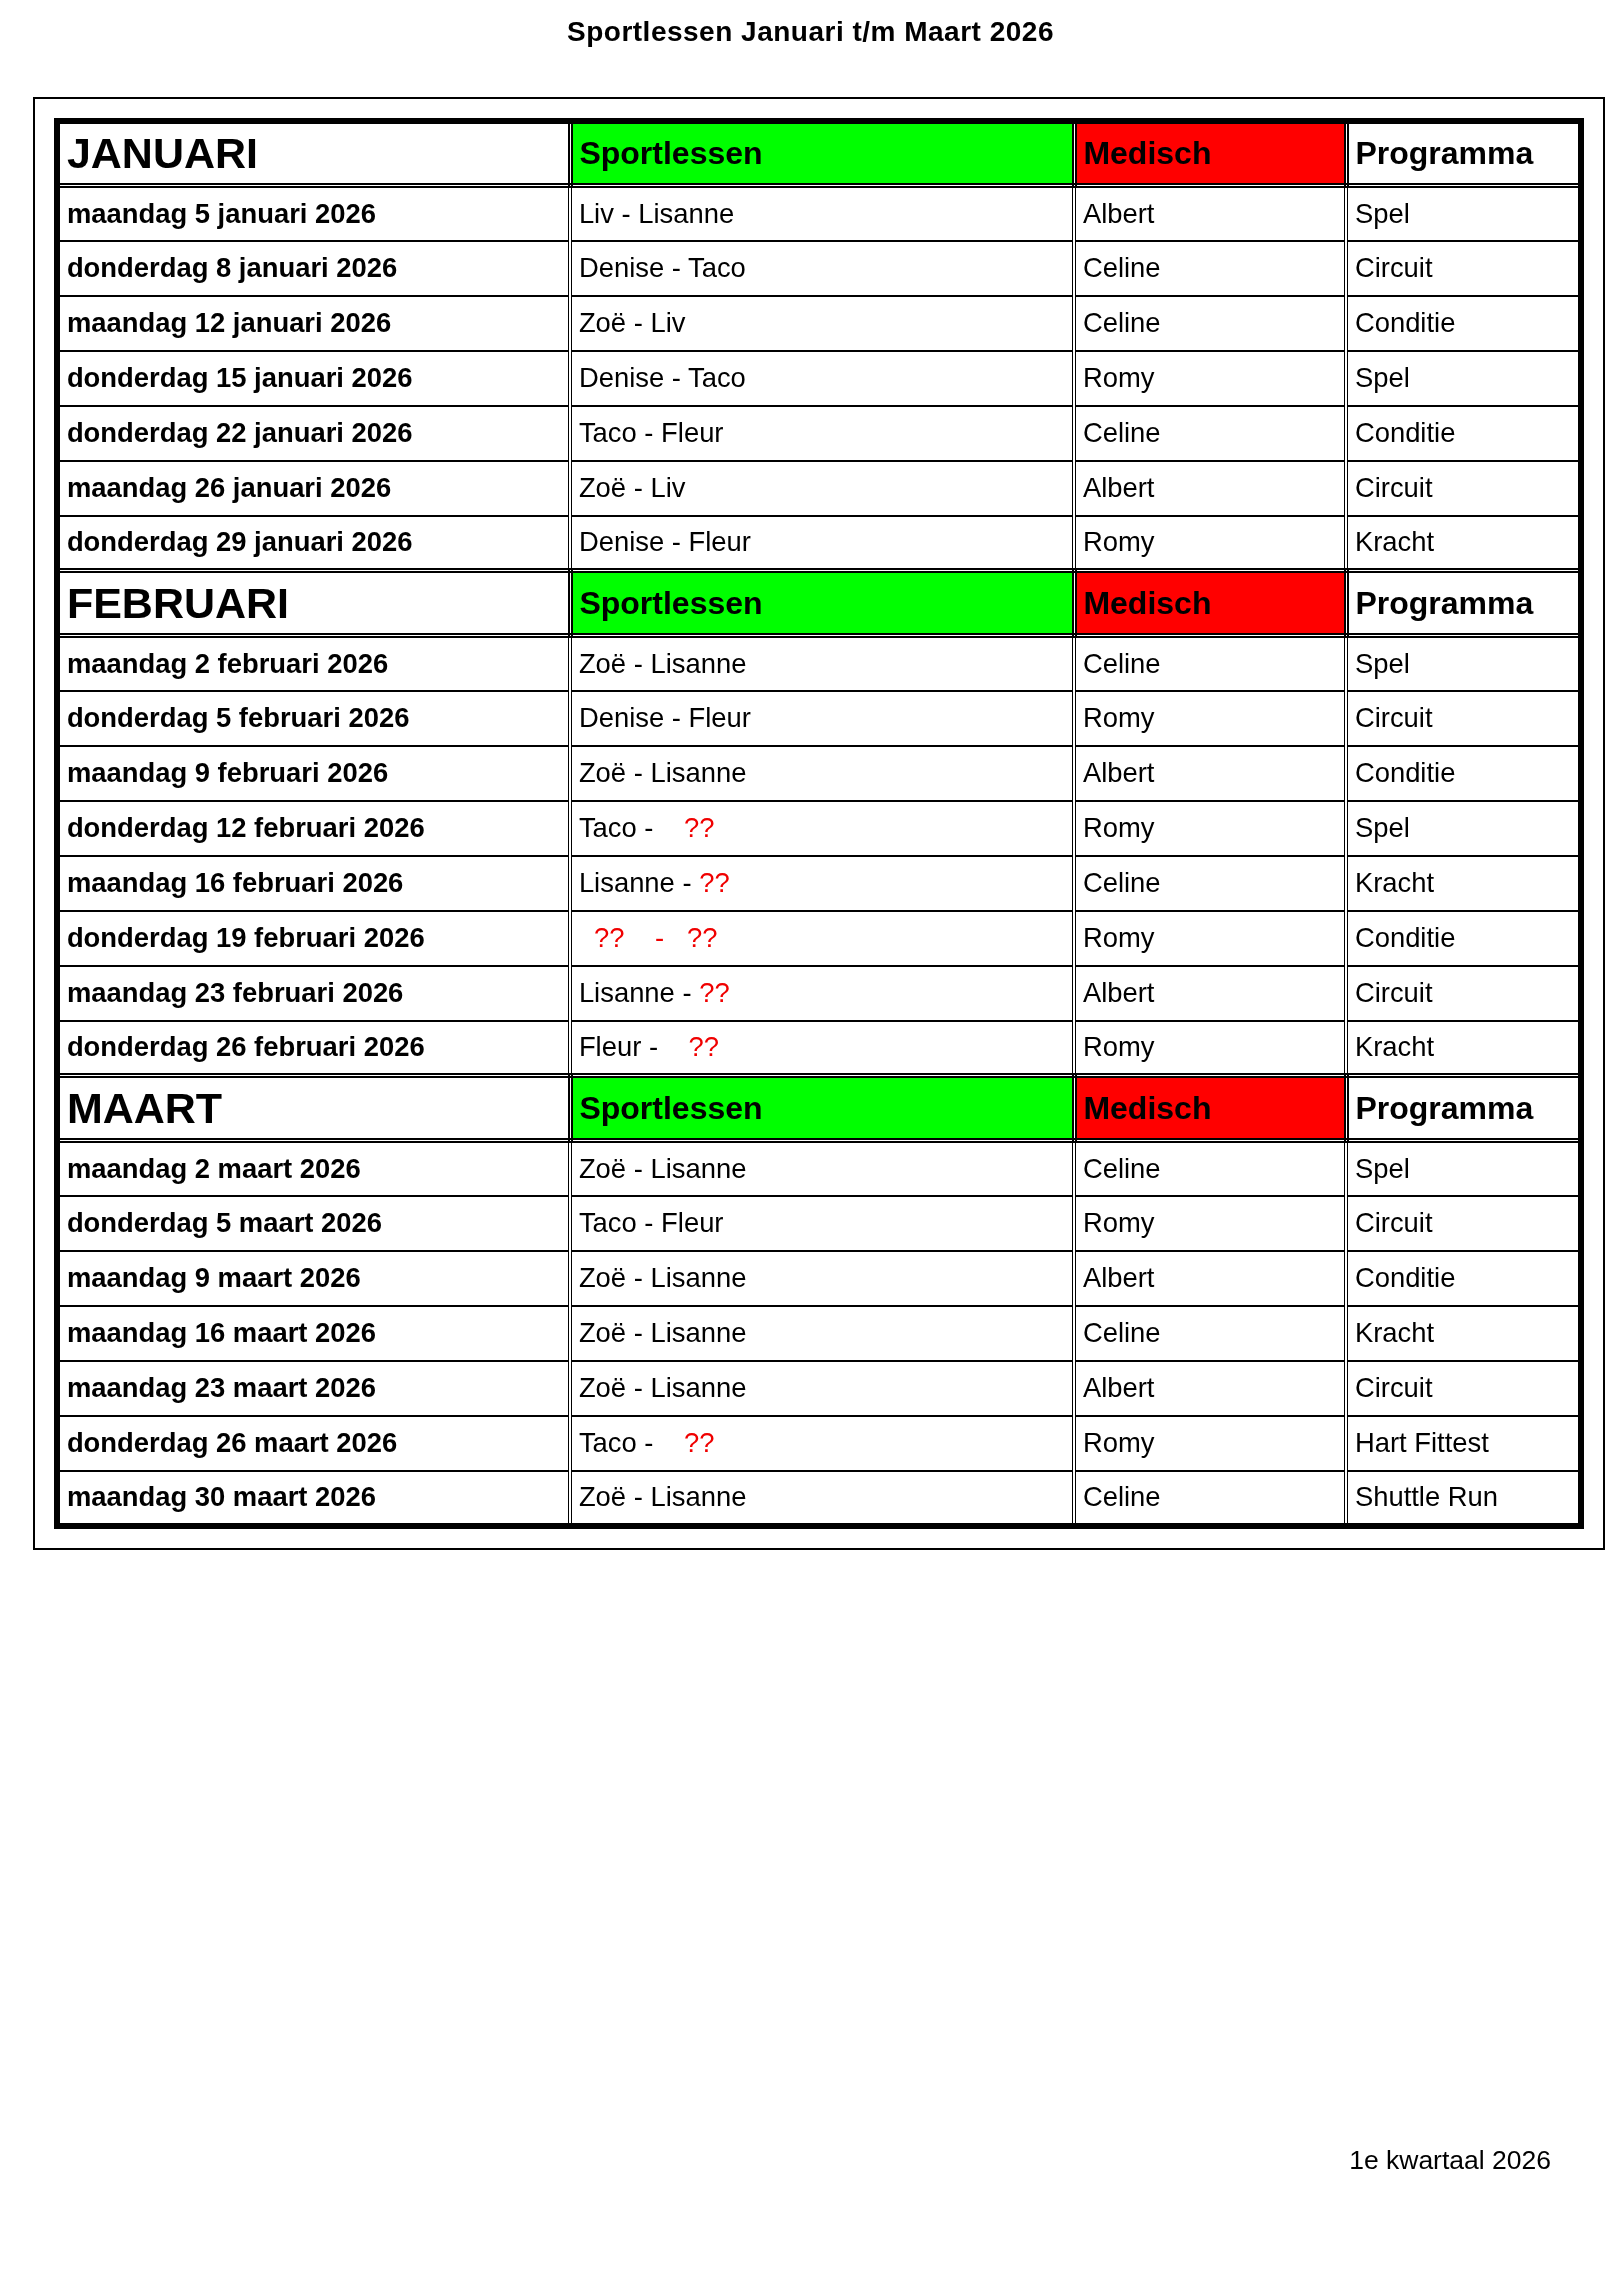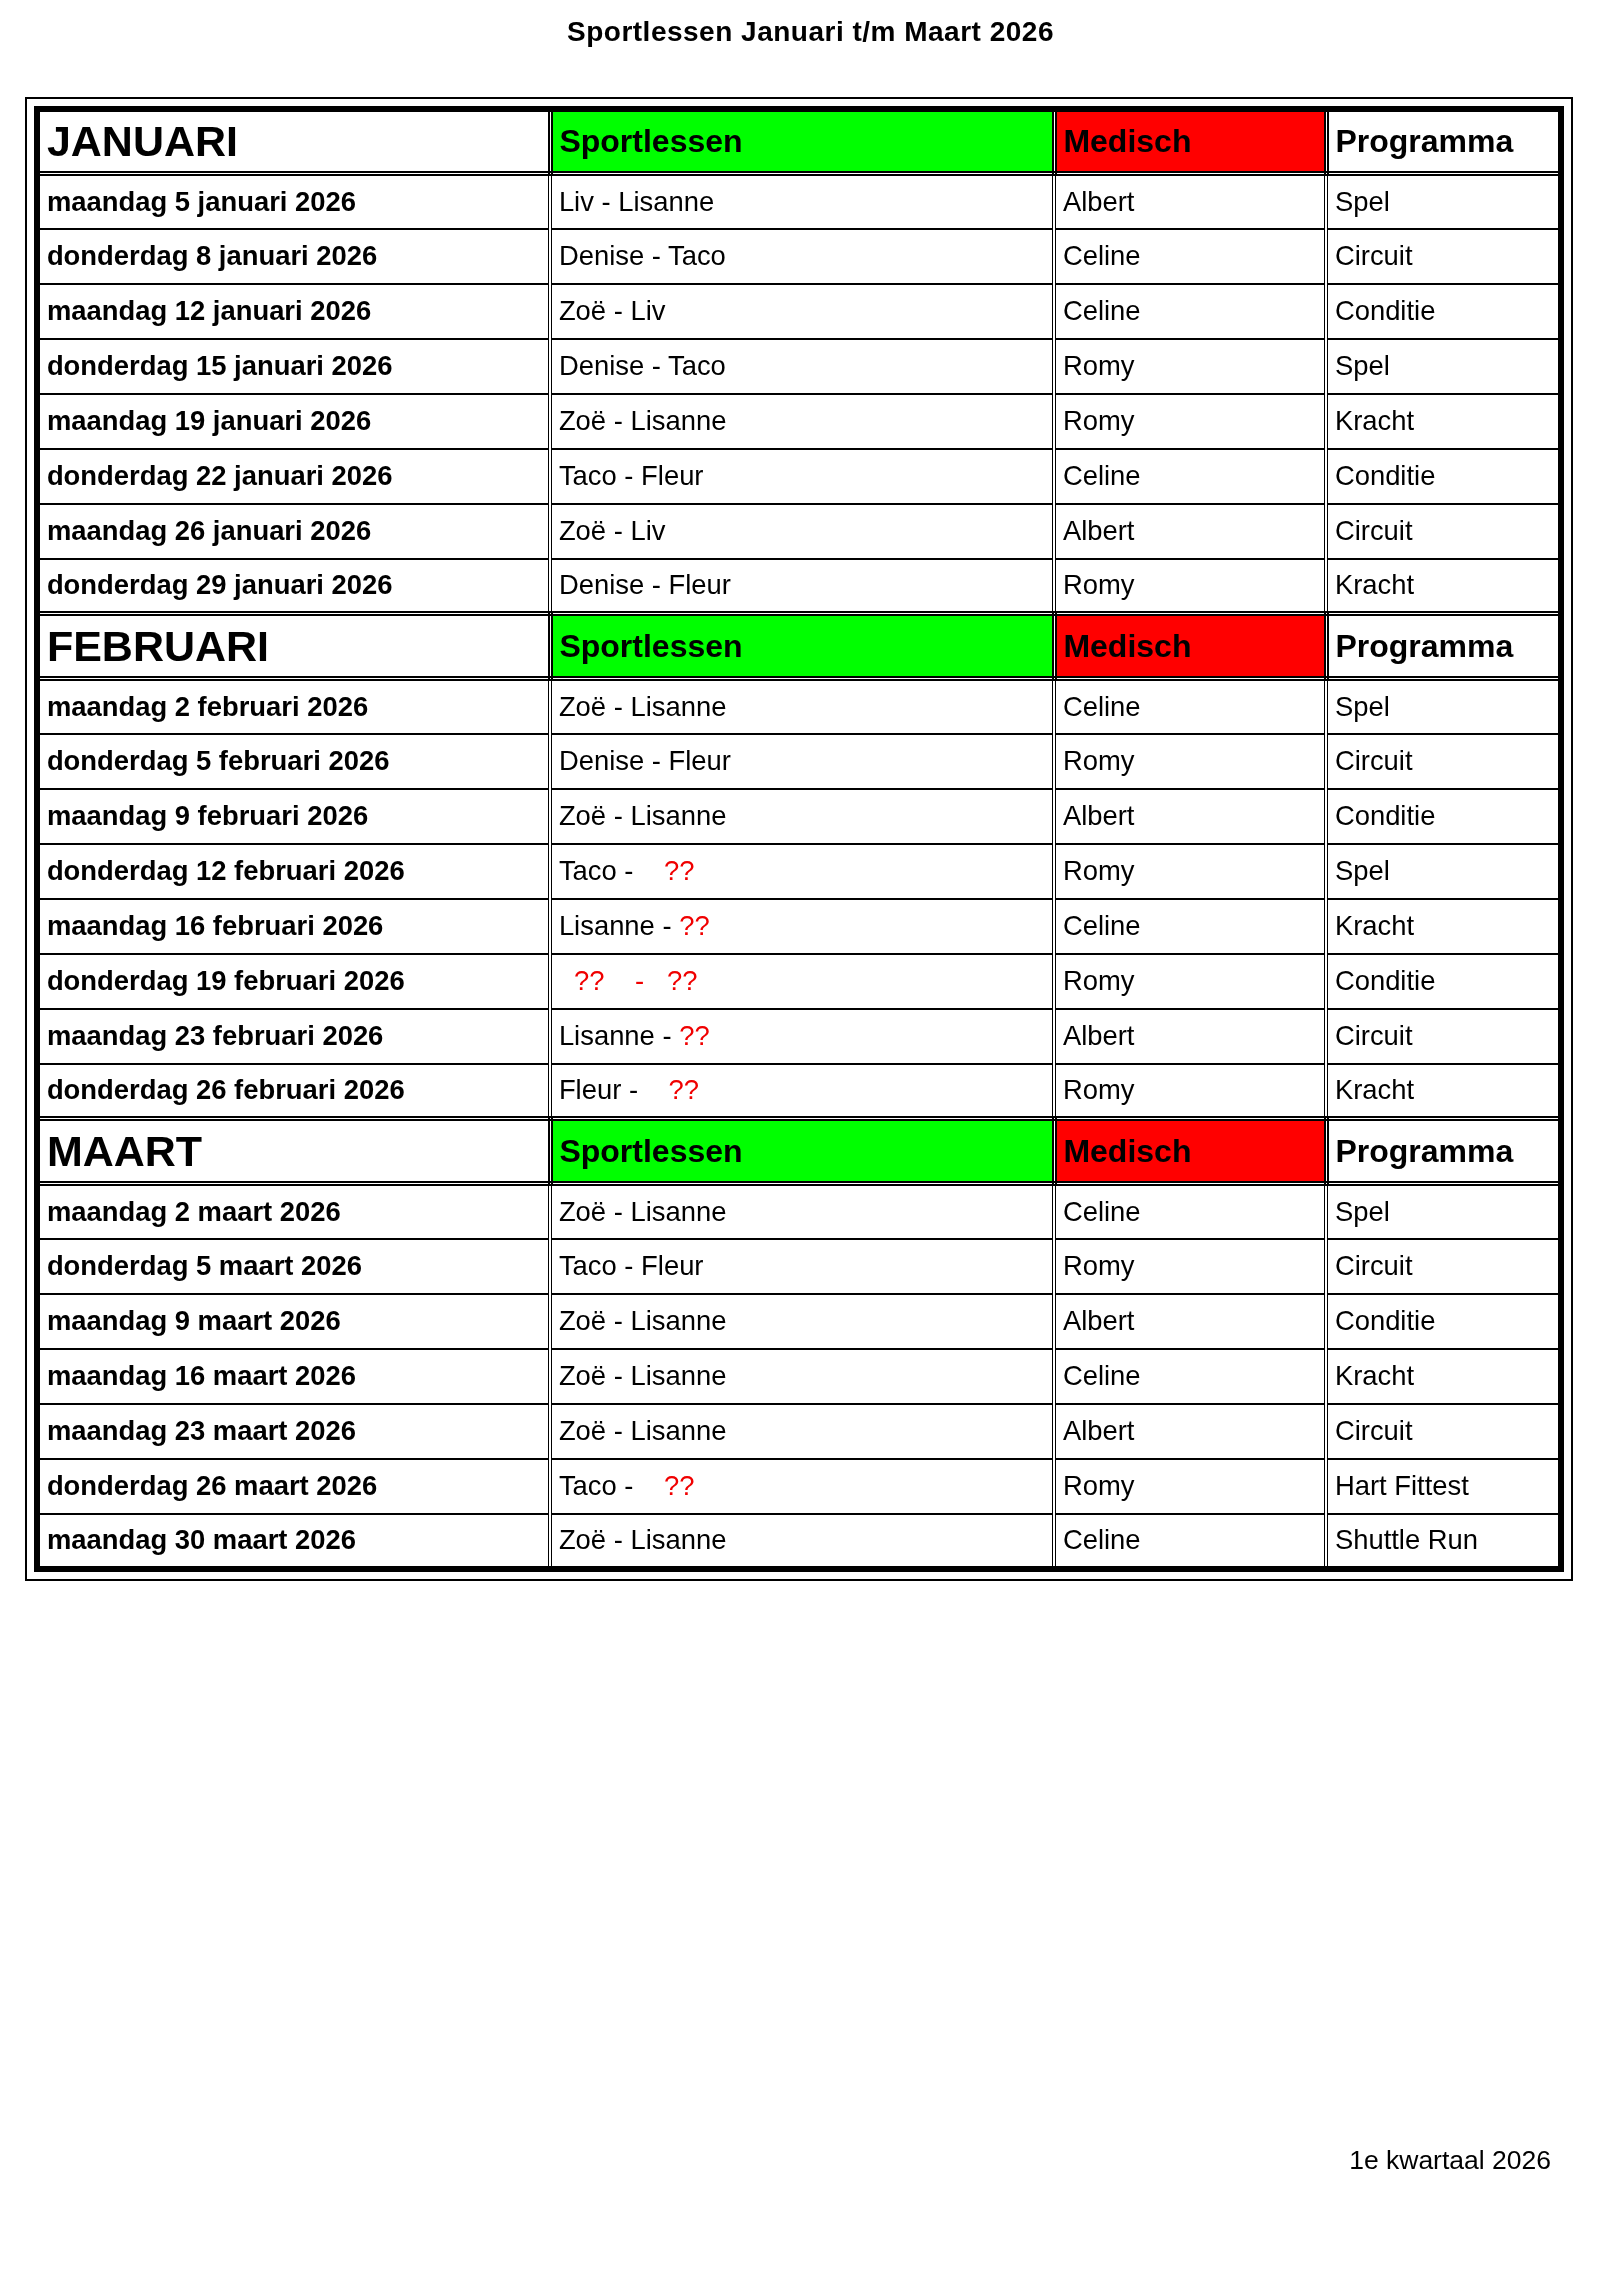--- a/index.html
+++ b/index.html
@@ -10,23 +10,23 @@
     font-family: "Liberation Sans", "DejaVu Sans", sans-serif;
     position: relative; overflow: hidden;
   }
   .page-title {
     margin: 15.7px 0 0 0;
     font-size: 28px; font-weight: bold;
     text-align: center; letter-spacing: 0.5px;
   }
   .table-outer {
     display: table;
-    margin: 49px 0 0 25px;
+    margin: 49px 0 0 33px;
     border: 2px solid #000;
-    padding: 7px;
+    padding: 19px;
     background: #fff;
   }
   table.grid {
     border-collapse: collapse;
     table-layout: fixed;
     border: 6.9px solid #000;
   }
   td { padding: 0 3.9px 0 6.9px; vertical-align: middle; overflow: hidden; }
   .c1 { width: 513px; }
   .c2 { width: 504px; }
@@ -85,26 +85,20 @@
     <td class="c4 prog-cell">Conditie</td>
   </tr>
 
   <tr class="data-row">
     <td class="c1 date-cell">donderdag 15 januari 2026</td>
     <td class="c2 sport-cell"><span>Denise - Taco</span></td>
     <td class="c3 medisch-cell">Romy</td>
     <td class="c4 prog-cell">Spel</td>
   </tr>
 
-  <tr class="data-row">
-    <td class="c1 date-cell">maandag 19 januari 2026</td>
-    <td class="c2 sport-cell"><span>Zoë - Lisanne</span></td>
-    <td class="c3 medisch-cell">Romy</td>
-    <td class="c4 prog-cell">Kracht</td>
-  </tr>
 
   <tr class="data-row">
     <td class="c1 date-cell">donderdag 22 januari 2026</td>
     <td class="c2 sport-cell"><span>Taco - Fleur</span></td>
     <td class="c3 medisch-cell">Celine</td>
     <td class="c4 prog-cell">Conditie</td>
   </tr>
 
   <tr class="data-row">
     <td class="c1 date-cell">maandag 26 januari 2026</td>

